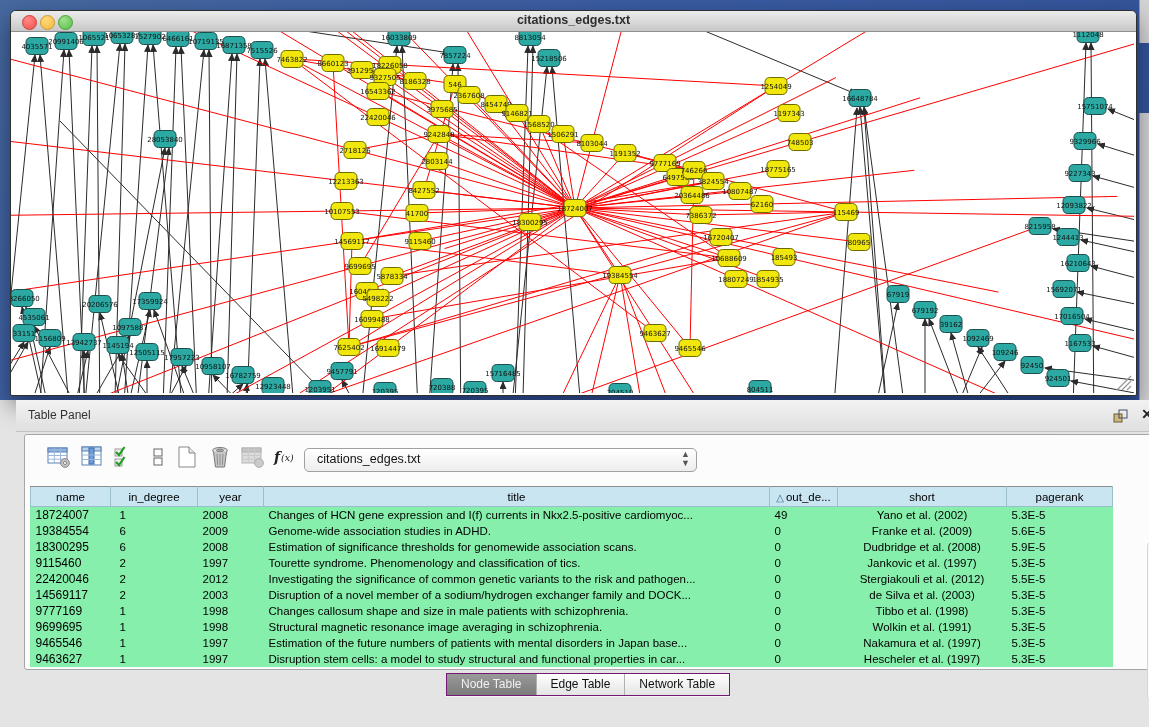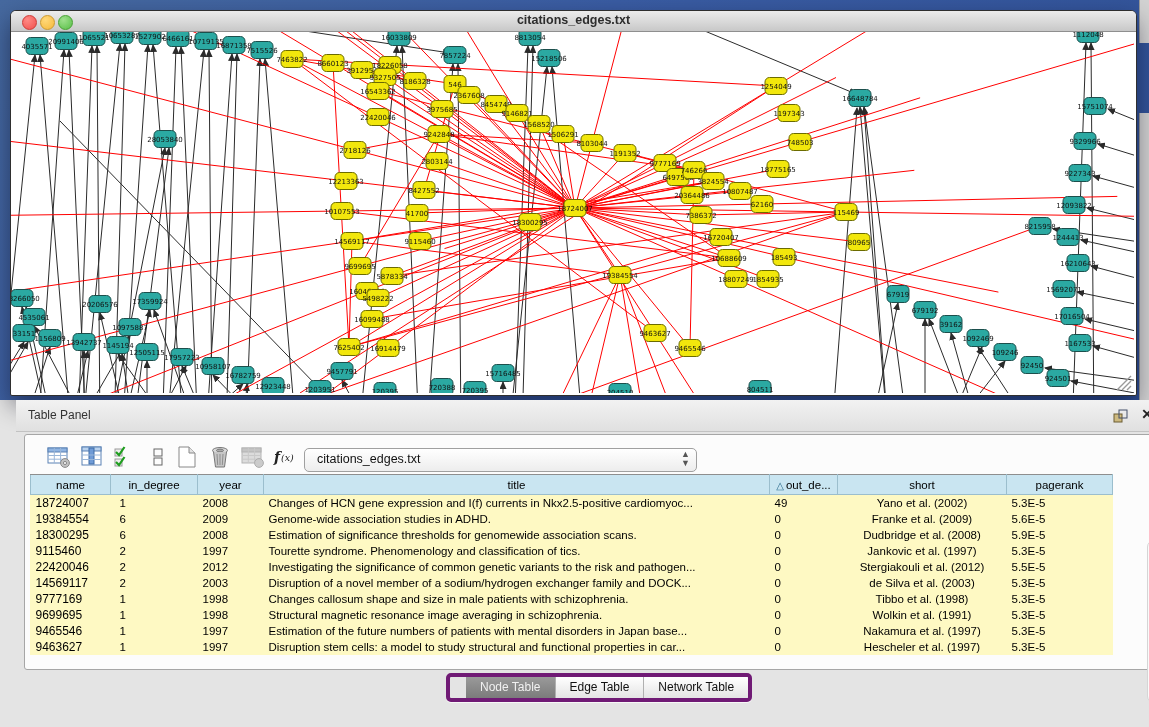--- a/index.html
+++ b/index.html
@@ -38,38 +38,38 @@
 
   #inner-panel{position:absolute;left:8px;top:34px;width:1133px;height:234px;
                background:#fcfcfc;border:1px solid #a6a6a6;border-radius:3px;}
   .tb-icon{position:absolute;top:10px;width:24px;height:24px;}
   #combo{position:absolute;left:279px;top:13px;width:391px;height:22px;
          background:linear-gradient(#ffffff,#ededed);border:1px solid #a0a0a0;border-radius:5px;}
   #combo-text{position:absolute;left:12px;top:3px;font-size:12.5px;color:#111;}
   #combo-stepper{position:absolute;right:6px;top:1px;font-size:9px;color:#555;line-height:9px;text-align:center;}
 
   
-  #tbl{position:absolute;left:5px;top:39px;border-collapse:collapse;table-layout:fixed;
-       font-size:11.5px;color:#000;background:#fef9c3;}
+  #tbl{position:absolute;left:5px;top:51px;border-collapse:collapse;table-layout:fixed;
+       font-size:11.5px;color:#000;background:#86efac;}
   #tbl th{height:19px;background:#c9e5f1;border:1px solid #9bbecd;border-top:1px solid #8e8e8e;
           font-weight:normal;font-size:11.5px;padding:0;overflow:hidden;white-space:nowrap;}
   #tbl td{height:16px;padding:0 0 0 5px;border:none;overflow:hidden;white-space:nowrap;}
   #tbl td.c0{padding-left:5px;font-size:12px;}
   #tbl td.c1{padding-left:9px;}
   #tbl td.c5{text-align:center;padding-left:0;}
   .sort-tri{color:#2d6d8e;font-size:10px;margin-right:2px;}
   #vscroll{position:absolute;left:1122px;top:105px;width:15px;height:161px;
            background:#fafafa;border:1px solid #d5d5d5;border-radius:7px;}
   #vthumb{position:absolute;left:1px;top:2px;width:11px;height:30px;border-radius:6px;
           background:linear-gradient(90deg,#cfcfcf,#a8a8a8);border:1px solid #9a9a9a;}
 
   
   #tabbar{position:absolute;left:430px;top:273px;height:21px;display:flex;
-          border:4px solid #701a75;border-radius:5px;overflow:hidden;
-          box-shadow:0 1px 0 rgba(255,255,255,.7);padding-left:16px;}
+          border:1px solid #701a75;border-radius:0;overflow:hidden;
+          box-shadow:0 1px 0 rgba(255,255,255,.7);}
   .seg{font-size:12px;line-height:21px;text-align:center;padding:0 14px;
        background:linear-gradient(#ffffff,#e4e4e4);color:#111;border-left:1px solid #b0b0b0;}
   .seg:first-child{border-left:none;}
   .seg.sel{background:linear-gradient(#9a9a9a,#7b7b7b);color:#f1f1f1;}
 
   
   #statusbar{position:absolute;left:0;top:300px;width:1149px;height:27px;
              background:#e9e9e9;border-top:1px solid #cfcfcf;}
   #mem-label{position:absolute;right:44px;top:7px;font-size:11px;color:#333;}
   #mem-led{position:absolute;right:22px;top:5px;width:13px;height:13px;border-radius:50%;

